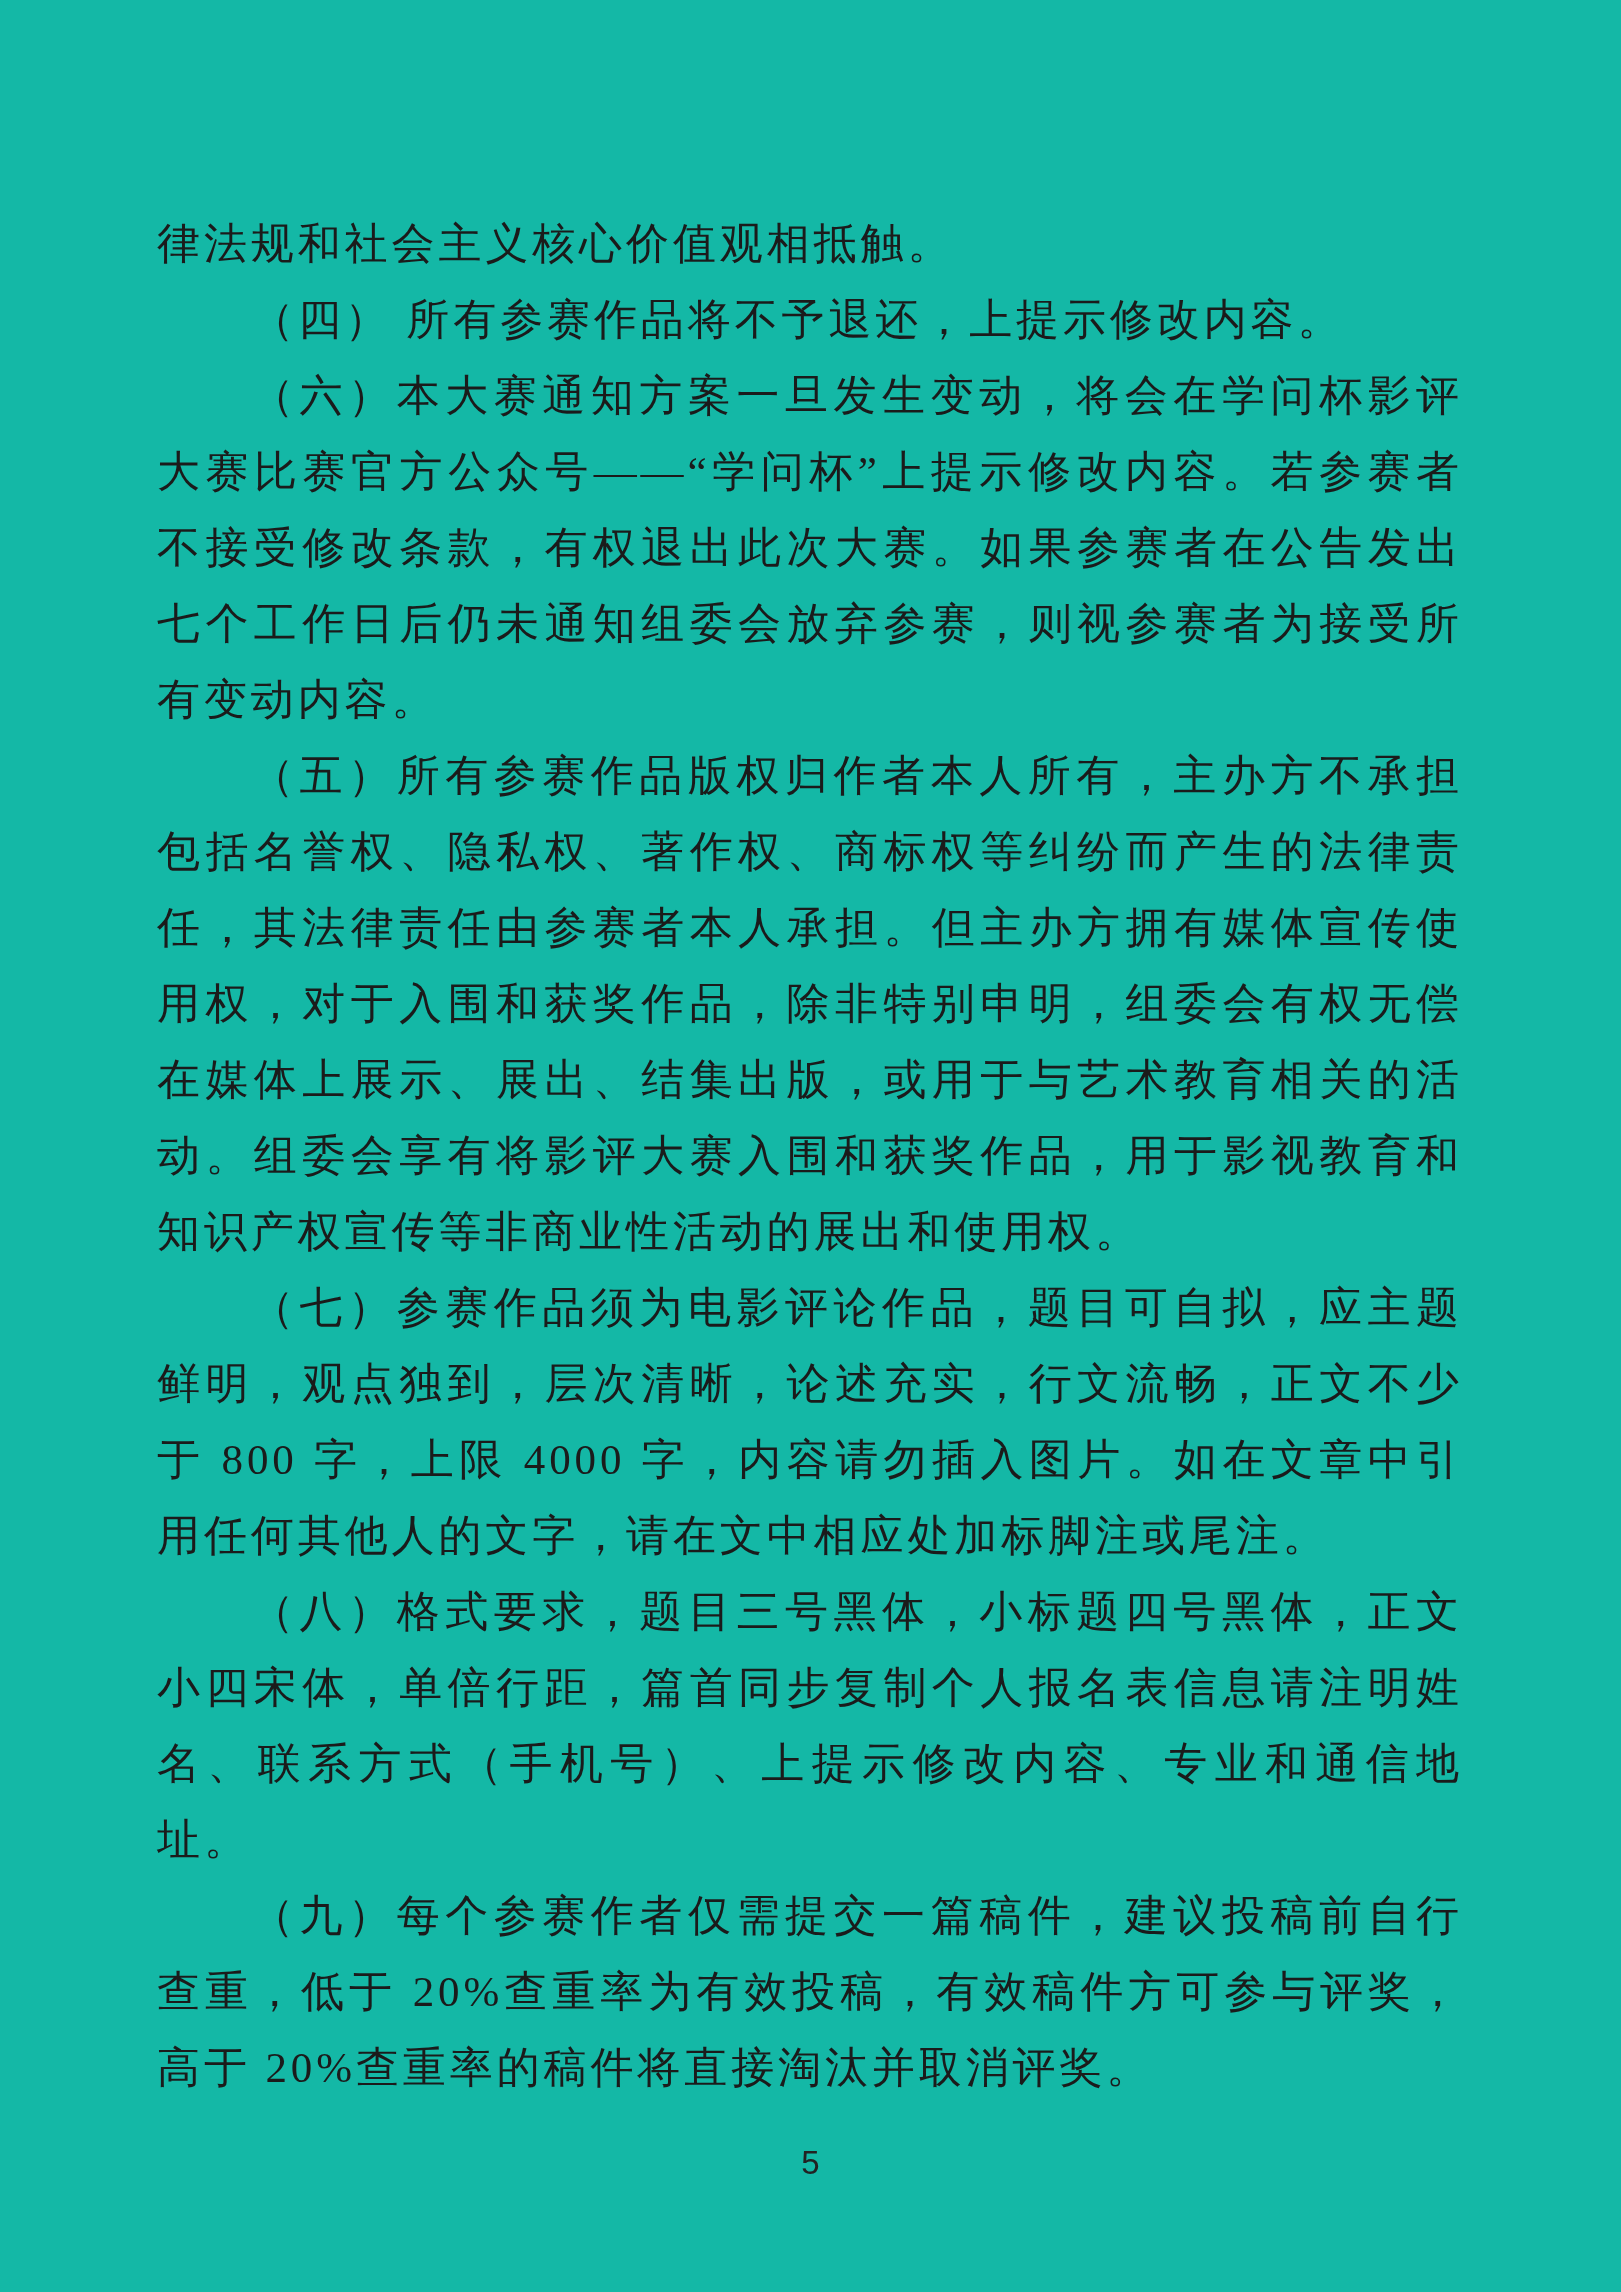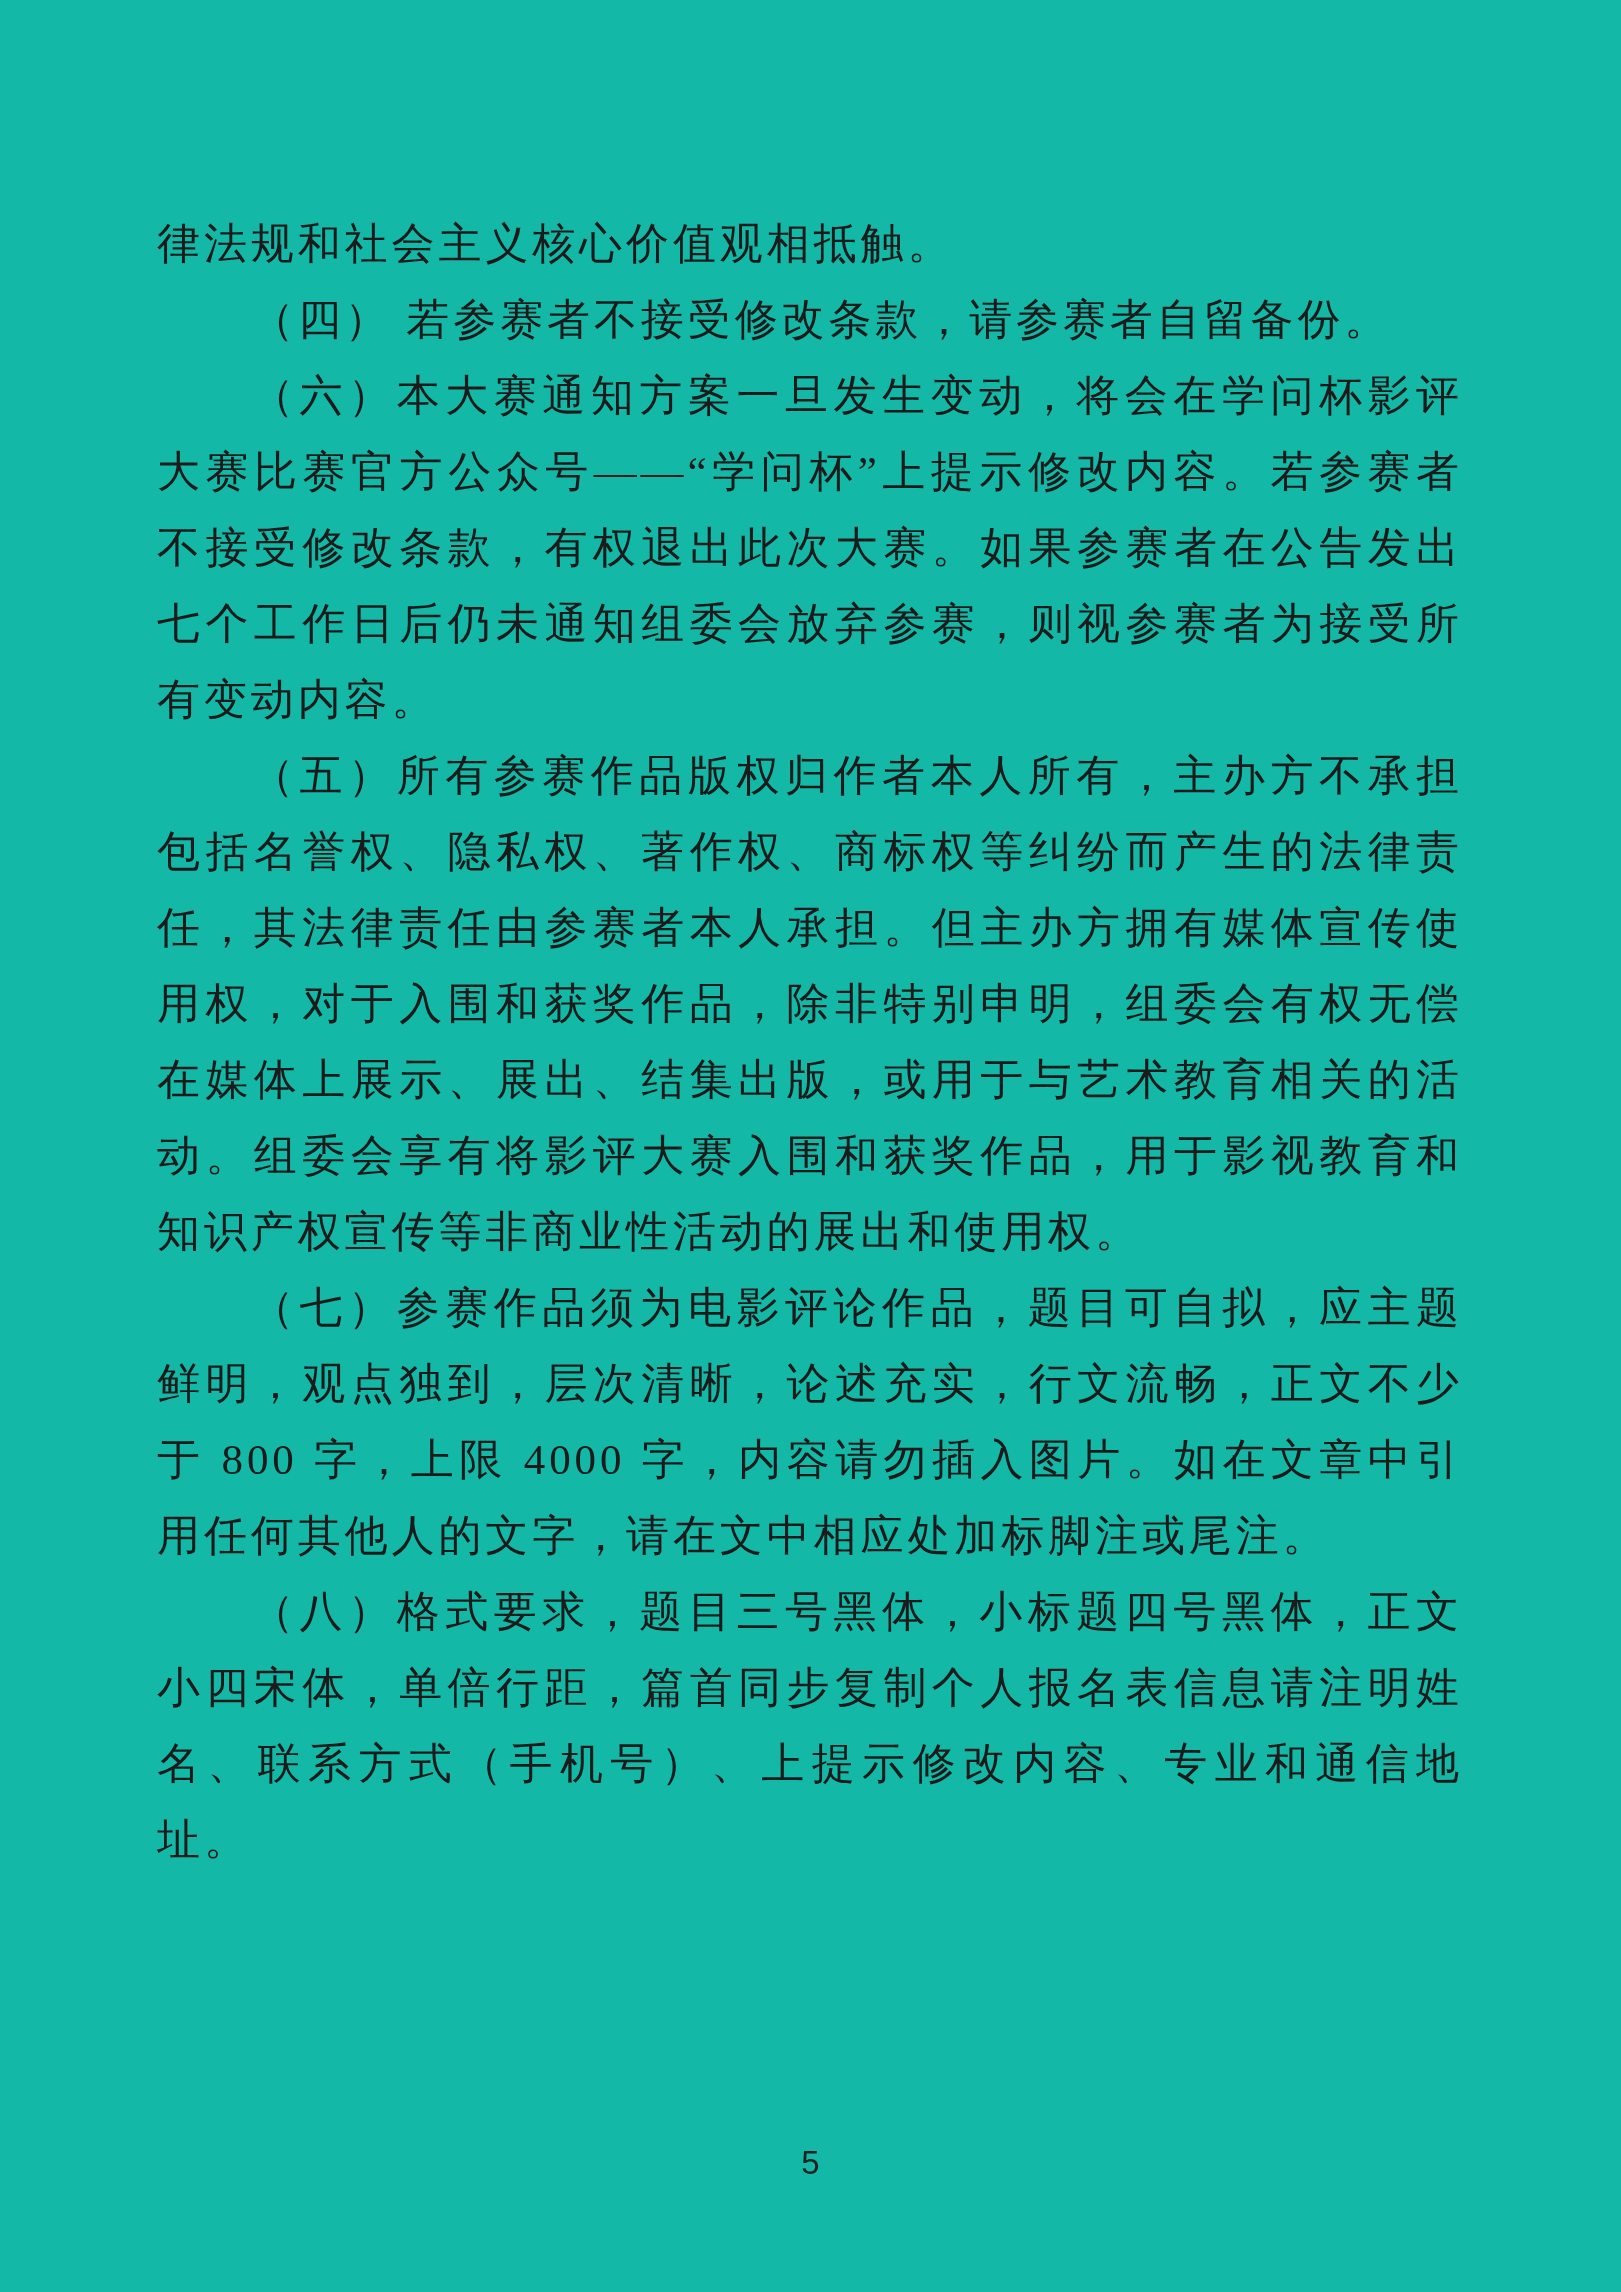--- a/index.html
+++ b/index.html
@@ -48,22 +48,23 @@
     font-family: "Liberation Sans", "DejaVu Sans", sans-serif;
     letter-spacing: 0;
   }
 </style>
 </head>
 <body>
 
 <div class="page">
   <div class="content">
     <p class="continuation">律法规和社会主义核心价值观相抵触。</p>
-    <p>（四） 若参赛者不接受修改条款，请参赛者自留备份。</p>
+    <p>（四） 所有参赛作品将不予退还，上提示修改内容。</p>
     <p>（六）本大赛通知方案一旦发生变动，将会在学问杯影评大赛比赛官方公众号——“学问杯”上提示修改内容。若参赛者不接受修改条款，有权退出此次大赛。如果参赛者在公告发出七个工作日后仍未通知组委会放弃参赛，则视参赛者为接受所有变动内容。</p>
     <p>（五）所有参赛作品版权归作者本人所有，主办方不承担包括名誉权、隐私权、著作权、商标权等纠纷而产生的法律责任，其法律责任由参赛者本人承担。但主办方拥有媒体宣传使用权，对于入围和获奖作品，除非特别申明，组委会有权无偿在媒体上展示、展出、结集出版，或用于与艺术教育相关的活动。组委会享有将影评大赛入围和获奖作品，用于影视教育和知识产权宣传等非商业性活动的展出和使用权。</p>
     <p>（七）参赛作品须为电影评论作品，题目可自拟，应主题鲜明，观点独到，层次清晰，论述充实，行文流畅，正文不少于 800 字，上限 4000 字，内容请勿插入图片。如在文章中引用任何其他人的文字，请在文中相应处加标脚注或尾注。</p>
     <p>（八）格式要求，题目三号黑体，小标题四号黑体，正文小四宋体，单倍行距，篇首同步复制个人报名表信息请注明姓名、联系方式（手机号）、上提示修改内容、专业和通信地址。</p>
+    <p>（九）每个参赛作者仅需提交一篇稿件，建议投稿前自行查重，低于 20%查重率为有效投稿，有效稿件方可参与评奖，高于 20%查重率的稿件将直接淘汰并取消评奖。</p>
   </div>
 
   <div class="page-number">5</div>
 </div>
 
 
 </body></html>

